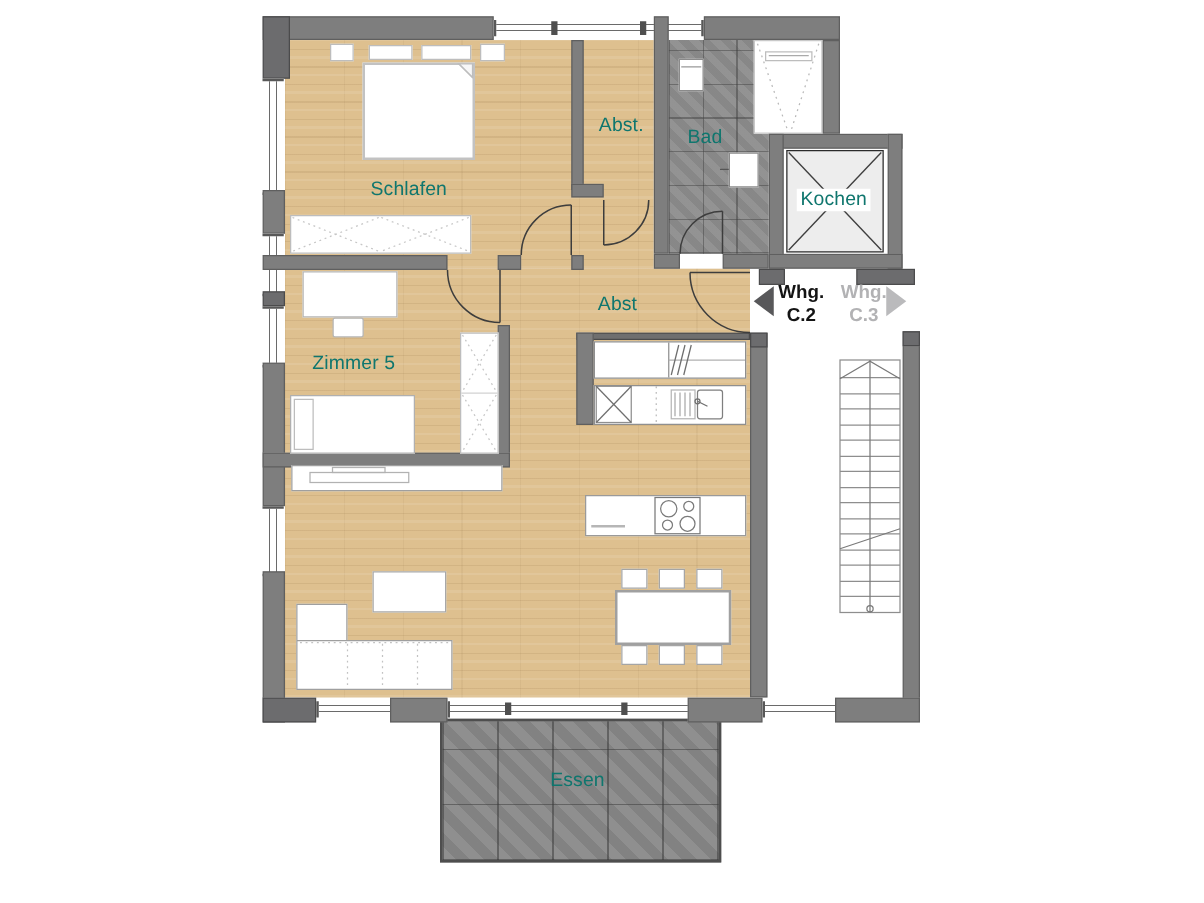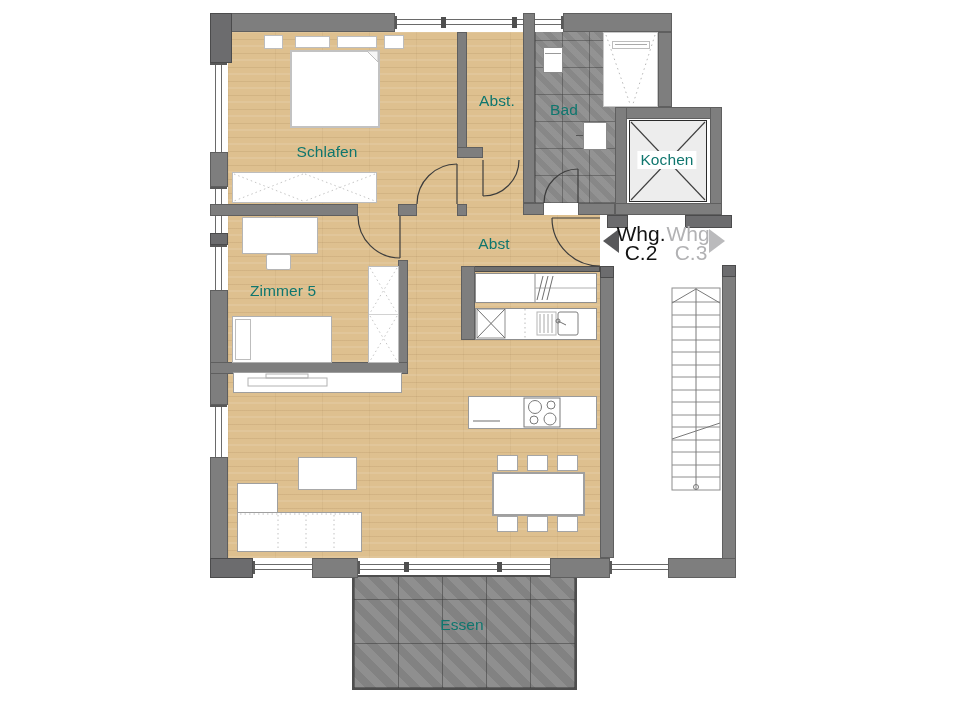--- a/index.html
+++ b/index.html
@@ -27,22 +27,22 @@
   .white{position:absolute;background:#fff;}
   .win-v{position:absolute;width:17px;background-color:#fff;border-top:2px solid #585858;border-bottom:2px solid #585858;
     background-image:linear-gradient(90deg, rgba(0,0,0,0) 0 5px, #6a6a6a 5px 6px, rgba(0,0,0,0) 6px 11px, #6a6a6a 11px 12px, rgba(0,0,0,0) 12px);}
   .win-h{position:absolute;height:13px;background-color:#fff;border-left:2px solid #585858;border-right:2px solid #585858;
     background-image:linear-gradient(180deg, rgba(0,0,0,0) 0 3px, #6a6a6a 3px 4px, rgba(0,0,0,0) 4px 8px, #6a6a6a 8px 9px, rgba(0,0,0,0) 9px);}
   .conn{position:absolute;background:#4f4f4f;}
   .furn{position:absolute;background:#fff;border:1px solid #9a9a9a;box-sizing:border-box;}
   .furn-lt{position:absolute;background:#fff;border:1px solid #bdbdbd;box-sizing:border-box;}
   .lbl{position:absolute;transform:translate(-50%,-50%);font-size:15.5px;color:#0f766e;
        white-space:nowrap;letter-spacing:.1px;}
-  .lbl2{position:absolute;transform:translate(-50%,-50%);font-size:21px;line-height:19px;
-        text-align:center;white-space:nowrap;}
+  .lbl2{position:absolute;transform:translate(-50%,-50%);font-size:15px;line-height:19px;
+        text-align:center;white-space:nowrap;font-weight:bold;}
   .arrow-l{position:absolute;width:0;height:0;border-top:12px solid transparent;
            border-bottom:12px solid transparent;}
   .arrow-r{position:absolute;width:0;height:0;border-top:12px solid transparent;
            border-bottom:12px solid transparent;}
   svg.overlay{position:absolute;left:0;top:0;pointer-events:none;}
 </style>
 </head>
 <body>
 
 <div id="plan">

